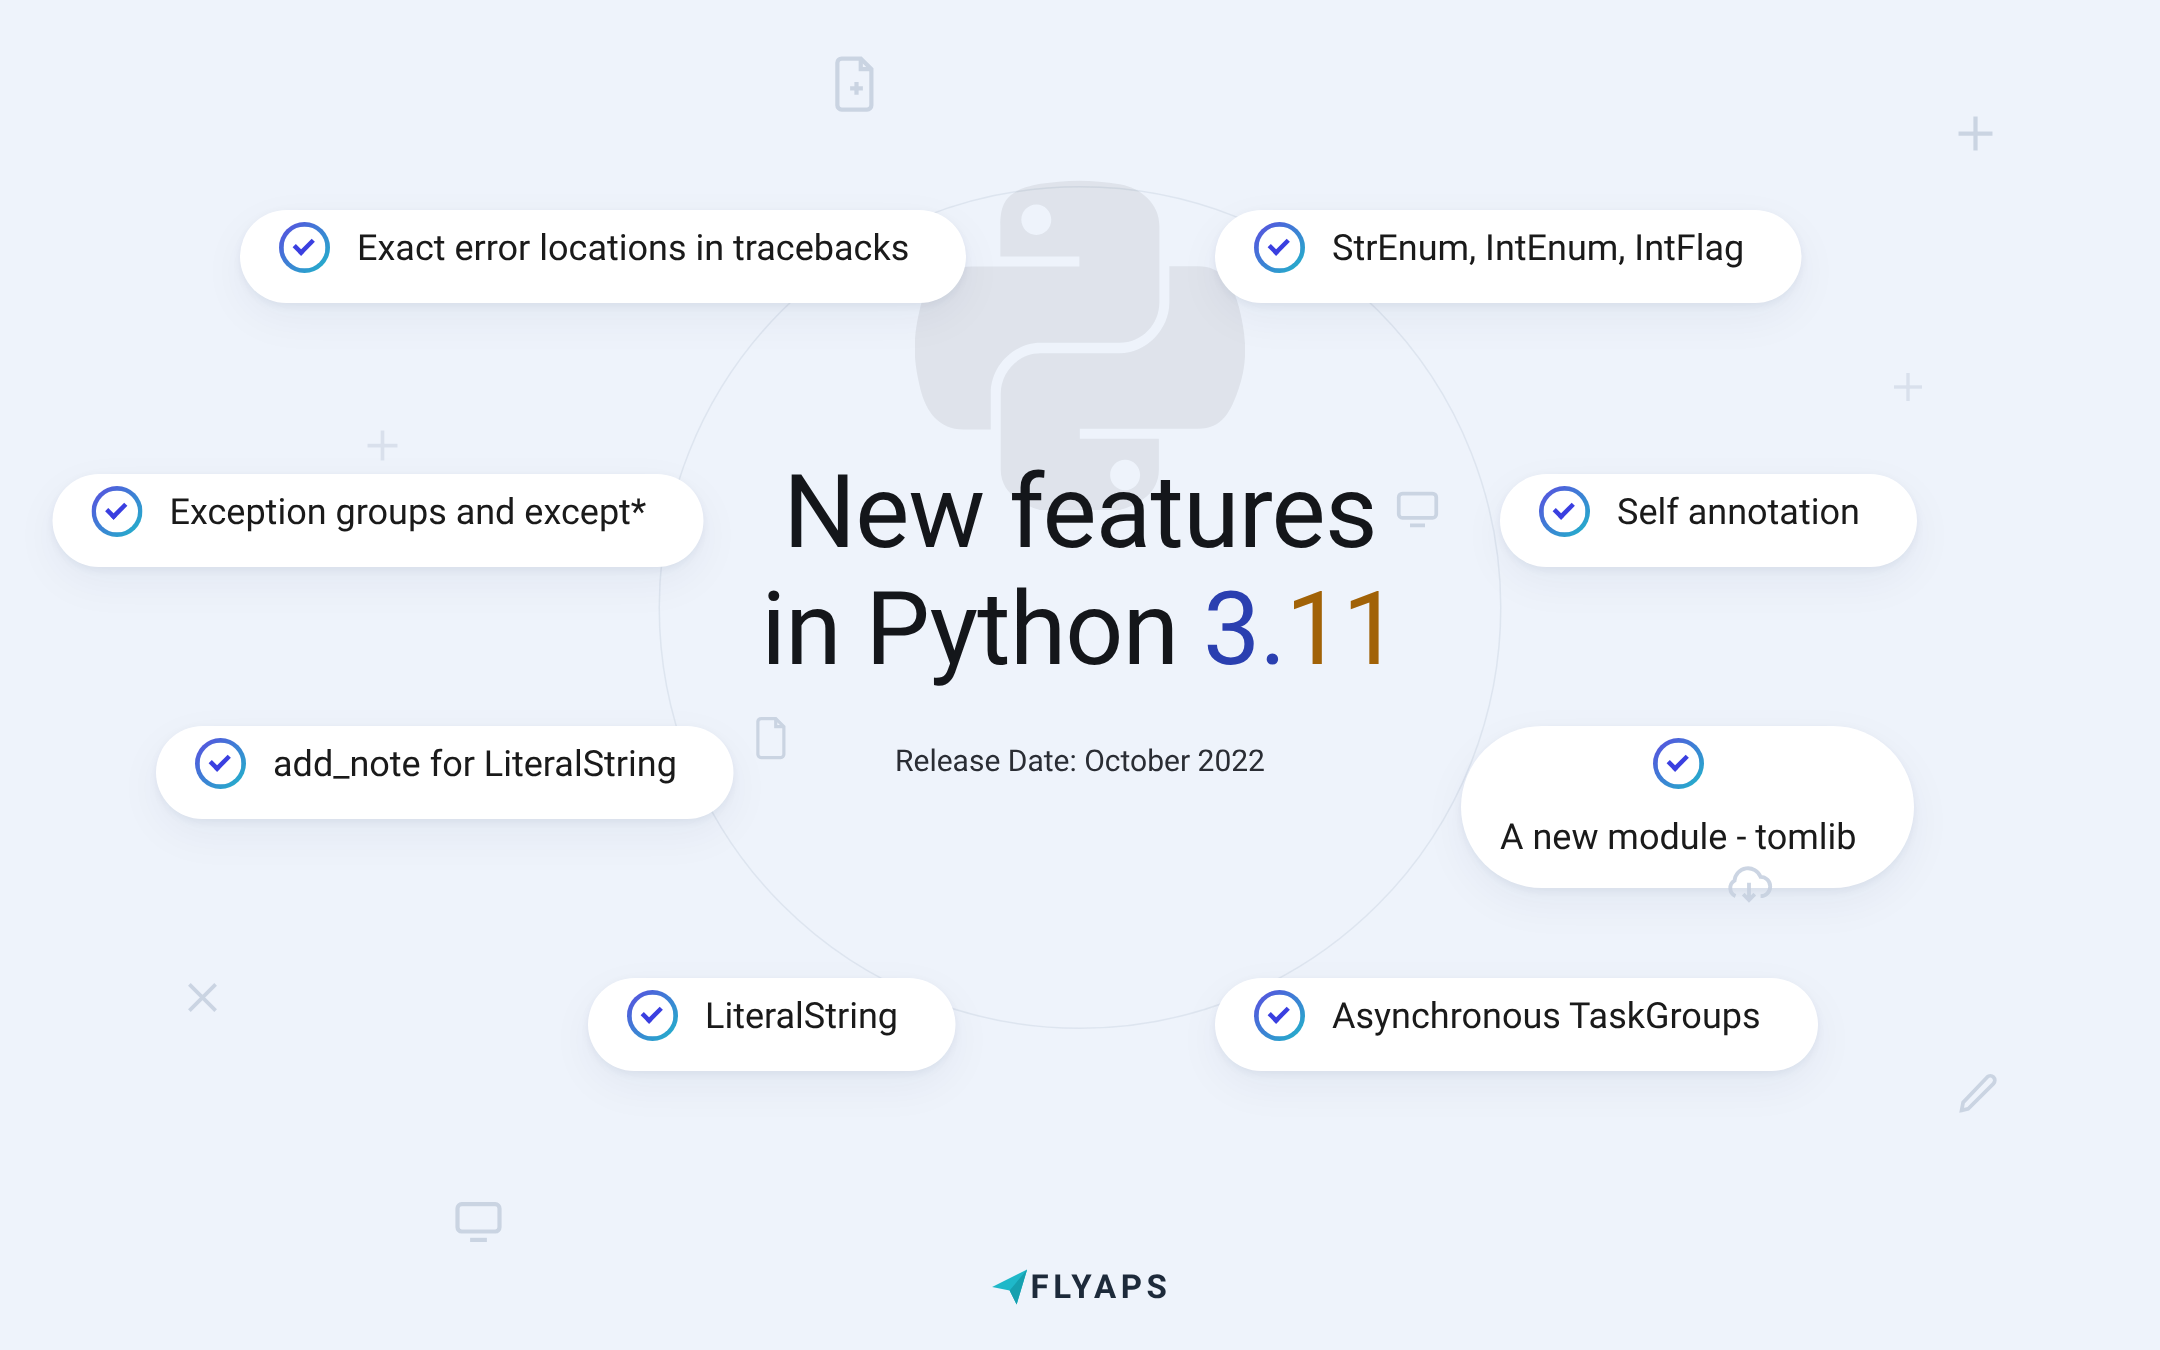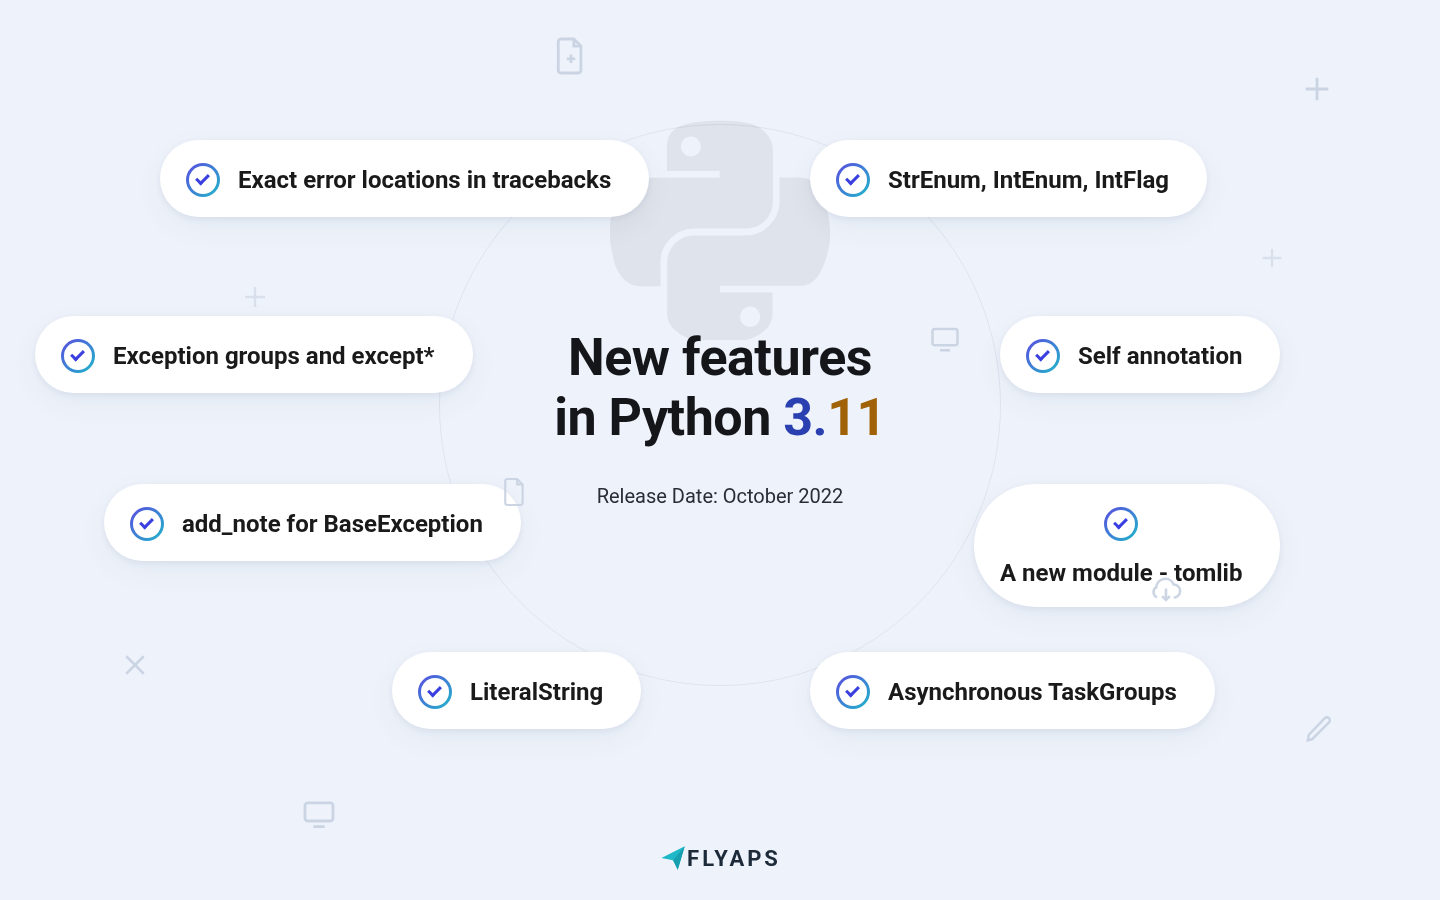--- a/index.html
+++ b/index.html
@@ -29,47 +29,46 @@
   }
   
   .center{
     position:absolute;
     left:50%;top:50%;
     transform:translate(-50%,-68%);
     text-align:center;
     width:640px;
   }
   .title{
-    font-weight:700;
-    font-size:52px;
+    font-weight:400;
+    font-size:68px;
     line-height:1.15;
     letter-spacing:-0.5px;
     margin:0;
   }
   .title .ver-a{color:#2a3fb0;}
   .title .ver-b{color:#a16207;}
   .subtitle{
     margin-top:36px;
     font-size:20px;
     color:#2a2d34;
   }
   
   .pill{
     position:absolute;
     background:#ffffff;
     border-radius:999px;
-    padding:23px 38px 20px 26px;
+    padding:8px 38px 20px 26px;
     display:flex;
     align-items:center;
     gap:18px;
     box-shadow:0 2px 6px rgba(20,40,80,.06), 0 10px 30px rgba(20,40,80,.05);
     white-space:nowrap;
     font-size:24px;
     color:#1a1a1a;
-    font-weight:bold;
   }
   .pill .check{
     width:28px;height:28px;
     border-radius:50%;
     border:3px solid;
     border-color:#3a3fe0;
     background:linear-gradient(135deg,#5a4be0 0%,#1fb8c9 100%);
     -webkit-mask: radial-gradient(circle, transparent 9px, #000 10px);
     position:relative;
     flex:0 0 auto;
@@ -140,21 +139,21 @@
 <div class="pill p1">
   <span class="check"></span>
   <span>Exact error locations in tracebacks</span>
 </div>
 <div class="pill p2">
   <span class="check"></span>
   <span>Exception groups and except*</span>
 </div>
 <div class="pill p3">
   <span class="check"></span>
-  <span>add_note for BaseException</span>
+  <span>add_note for LiteralString</span>
 </div>
 <div class="pill p4">
   <span class="check"></span>
   <span>LiteralString</span>
 </div>
 
 <div class="pill p5">
   <span class="check"></span>
   <span>StrEnum, IntEnum, IntFlag</span>
 </div>

